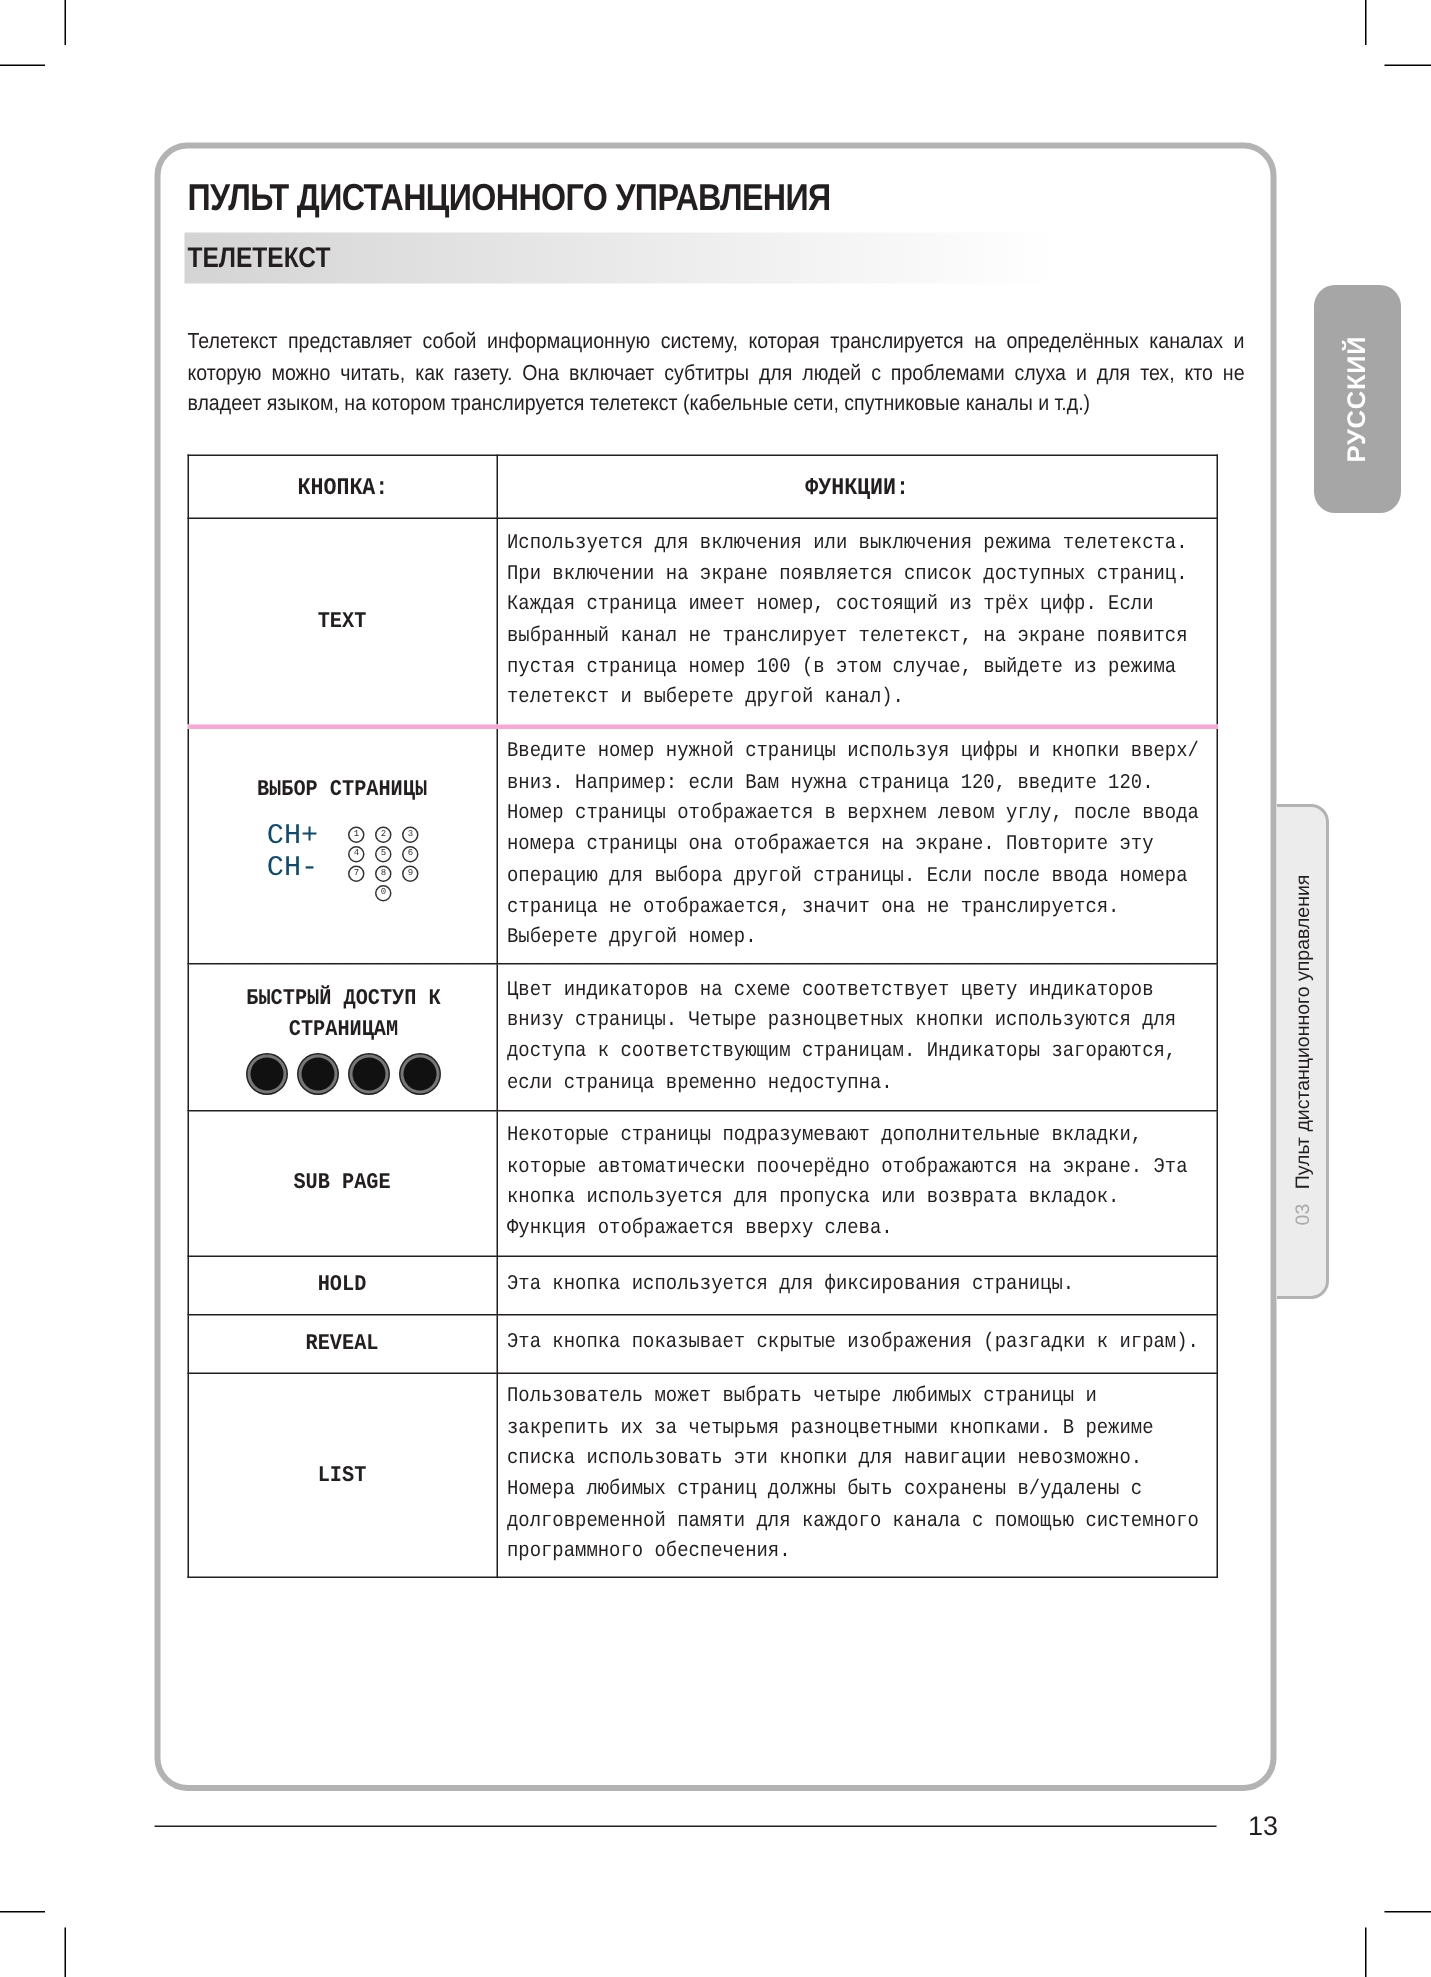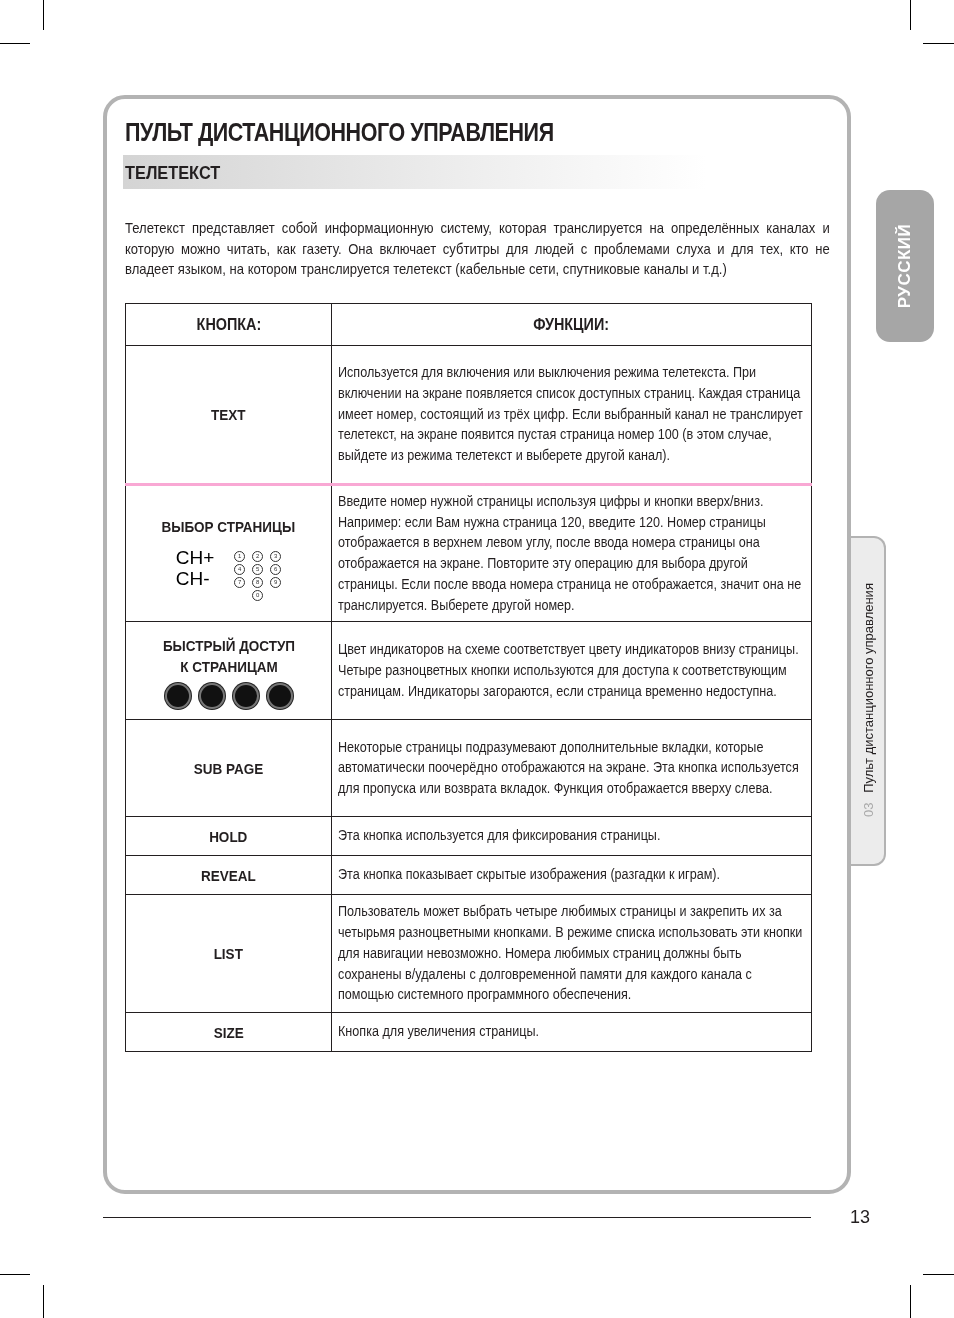--- a/index.html
+++ b/index.html
@@ -32,34 +32,34 @@
     .intro {
       position: absolute; left: 125px; top: 218px; width: 705px;
       font-size: 14.5px; line-height: 20.5px; text-align: justify;
       transform: scaleX(0.9); transform-origin: left top; width: 783px;
     }
 
     table.tt {
       position: absolute; left: 125px; top: 303px; width: 686px;
       border-collapse: collapse; table-layout: fixed;
     }
-    table.tt td, table.tt th { border: 1px solid #231f20; vertical-align: middle; }
+    table.tt td, table.tt th { border: 1px solid #231f20; vertical-align: middle; font-family: Liberation Mono, monospace; }
     table.tt col.c1 { width: 206px; }
     table.tt col.c2 { width: 480px; }
     .hcell {
       height: 42px; text-align: center; font-size: 16px; font-weight: bold;
     }
     .kcell { text-align: center; font-size: 15px; font-weight: bold; padding: 4px 6px; }
     .fcell { padding: 5px 6px 6px 6px; font-size: 14px; line-height: 20.7px; }
     .narrow { display: inline-block; transform: scaleX(0.9); transform-origin: center; white-space: nowrap; }
     .fnarrow { display: block; transform: scaleX(0.9); transform-origin: left top; width: 518px; }
     tr.thick-bottom td { border-bottom: 3px solid #f9a8d4; }
 
     .keypad-wrap { display: flex; justify-content: center; align-items: flex-start; gap: 20px; margin-top: 12px; }
-    .ch { font-size: 19px; line-height: 21px; text-align: left; font-weight: normal; color: #000000; }
+    .ch { font-size: 19px; line-height: 21px; text-align: left; font-weight: normal; color: #0c4a6e; }
     .numgrid { display: grid; grid-template-columns: repeat(3, 11px); gap: 2px 7px; margin-top: 4px; }
     .num {
       width: 11px; height: 11px; border-radius: 50%; border: 1.6px solid #333;
       font-size: 6px; line-height: 8px; text-align: center; font-weight: normal; color: #333;
     }
     .num.zero { grid-column: 2; }
 
     .dots { display: flex; justify-content: center; gap: 12px; margin-top: 8px; }
     .dot {
       width: 22px; height: 22px; border-radius: 50%; background: #111;
@@ -82,21 +82,21 @@
       border-radius: 0 12px 12px 0;
     }
     .chap-label {
       position: absolute; left: 868px; top: 700px;
       transform: translate(-50%, -50%) rotate(-90deg);
       font-size: 13px; white-space: nowrap; color: #231f20;
     }
     .chap-label .num03 { color: #aaa; margin-right: 6px; }
 
     .footer-line { position: absolute; left: 103px; top: 1217px; width: 708px; height: 1px; background: #231f20; }
-    .page-num { position: absolute; left: 850px; top: 1207px; font-size: 18px; }
+    .page-num { position: absolute; left: 832px; top: 1207px; font-size: 18px; }
   </style>
 </head>
 <body>
 
 <div class="crop" style="left:43px;top:0;width:1px;height:30px;"></div>
 <div class="crop" style="left:0;top:43px;width:30px;height:1px;"></div>
 <div class="crop" style="left:910px;top:0;width:1px;height:30px;"></div>
 <div class="crop" style="left:923px;top:43px;width:31px;height:1px;"></div>
 <div class="crop" style="left:0;top:1274px;width:30px;height:1px;"></div>
 <div class="crop" style="left:43px;top:1285px;width:1px;height:33px;"></div>
@@ -194,26 +194,20 @@
         </td>
   </tr>
 
   <tr style="height:118px;">
     <td class="kcell"><span class="narrow">LIST</span></td>
     <td class="fcell">
           <span class="fnarrow">Пользователь может выбрать четыре любимых страницы и закрепить их за четырьмя разноцветными кнопками. В режиме списка использовать эти кнопки для навигации невозможно. Номера любимых страниц должны быть сохранены в/удалены с долговременной памяти для каждого канала с помощью системного программного обеспечения.</span>
         </td>
   </tr>
 
-  <tr style="height:39px;">
-    <td class="kcell"><span class="narrow">SIZE</span></td>
-    <td class="fcell">
-          <span class="fnarrow">Кнопка для увеличения страницы.</span>
-        </td>
-  </tr>
 
 </tbody>
   </table>
 
 <div class="lang-tab"></div>
 <div class="lang-label">РУССКИЙ</div>
 
 <div class="chap-tab"></div>
 <div class="chap-label">
   <span class="num03">03</span>

